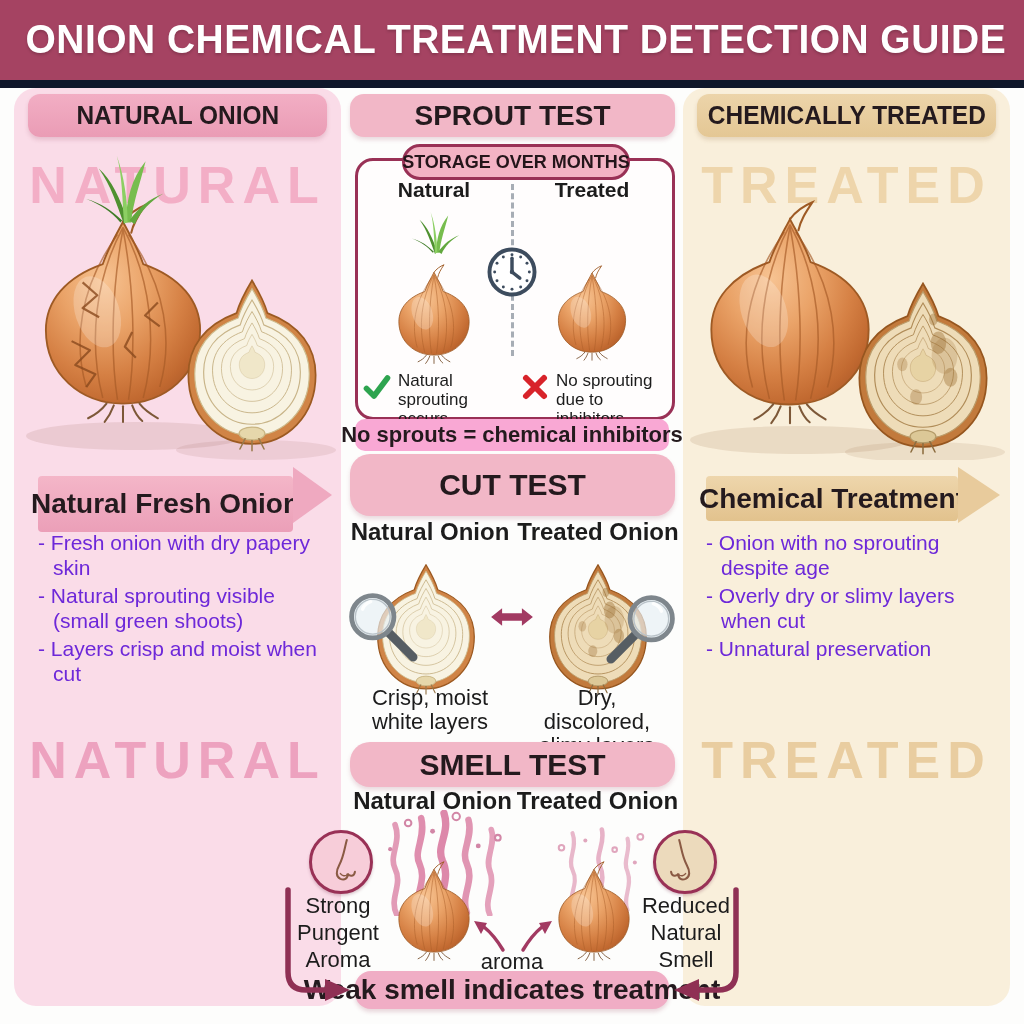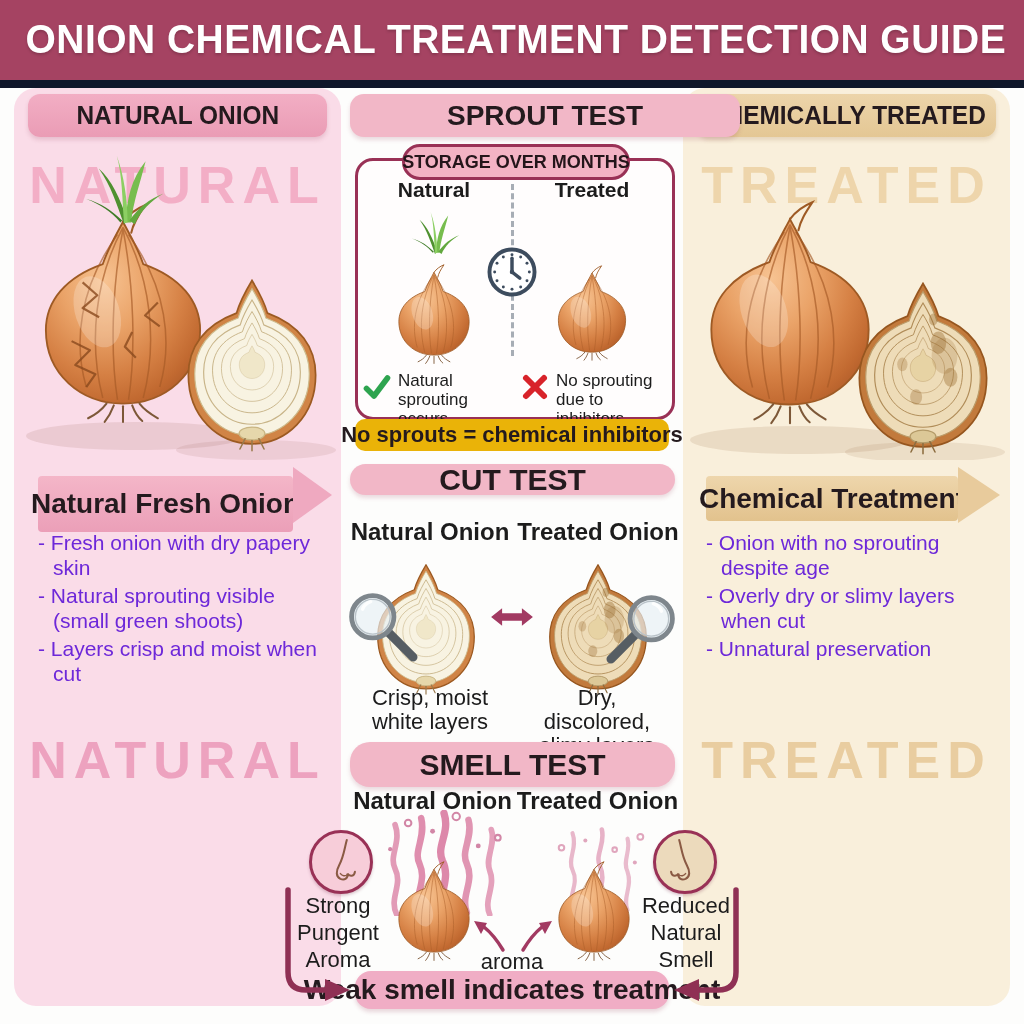--- a/index.html
+++ b/index.html
@@ -26,21 +26,21 @@
   .wm-tan2{color:#e9cda0;font-size:52px;}
   .midbanner{border-radius:14px;background:#f2b7c7;font-size:28px;font-weight:800;color:#241a1e;
              box-shadow:0 3px 4px rgba(150,60,90,.18);}
   .pill{border-radius:999px;background:#f3b3c4;border:3px solid #993156;font-size:18px;
         font-weight:800;color:#24151a;white-space:nowrap;}
   .testbox{background:#fffdfd;border:3px solid #993156;border-radius:18px;}
   .sublabel{font-size:21px;font-weight:700;}
   .biglabel{font-size:24px;font-weight:700;white-space:nowrap;}
   .note{font-size:17px;line-height:19px;text-align:left;}
   .caption{font-size:22px;line-height:24px;text-align:center;}
-  .conclusion{border-radius:10px;background:#eab308;font-size:22px;font-weight:800;color:#241a1e;white-space:nowrap;}
+  .conclusion{border-radius:10px;background:#f9a8d4;font-size:22px;font-weight:800;color:#241a1e;white-space:nowrap;}
   .weakbanner{border-radius:16px;background:#f0adc5;font-size:28px;font-weight:800;color:#241a1e;
               box-shadow:0 3px 4px rgba(150,60,90,.2);white-space:nowrap;}
   .dashline{border-left:3px dashed #a7adb5;width:0;}
   .arrowrect{font-size:28px;font-weight:800;color:#241a1e;white-space:nowrap;}
   .arrowrect-pink{background:linear-gradient(180deg,#f4b6c8,#eb9fb8);border-radius:4px;}
   .arrowrect-tan{background:linear-gradient(180deg,#eed6ac,#e2c28d);border-radius:4px;}
   .tri{width:0;height:0;}
   .bullets{margin:0;padding:0;list-style:none;font-size:21px;line-height:25px;color:#6d28d9;}
   .bullets li{padding-left:15px;text-indent:-15px;margin-bottom:3px;}
   .nosecircle{border-radius:50%;border:3px solid #993156;box-shadow:0 2px 3px rgba(120,40,70,.25);}
@@ -279,21 +279,21 @@
   <div class="abs tri" style="left:958px;top:467px;border-top:28px solid transparent;border-bottom:28px solid transparent;border-left:42px solid #e8cb9c;"></div>
 
   <ul class="abs bullets" style="left:706px;top:530px;width:296px;">
     <li>- Onion with no sprouting despite age</li>
     <li>- Overly dry or slimy layers when cut</li>
     <li>- Unnatural preservation</li>
   </ul>
 
   <div class="abs watermark wm-tan2" style="left:686px;top:730px;width:321px;">TREATED</div>
 
-  <div class="abs midbanner flex" style="left:350px;top:94px;width:390px;height:43px;">
+  <div class="abs midbanner flex" style="left:350px;top:94px;width:325px;height:43px;">
     <span>SPROUT TEST</span>
   </div>
 
   <div class="abs testbox" style="left:355px;top:158px;width:314px;height:256px;"></div>
   <div class="abs pill flex" style="left:402px;top:144px;width:222px;height:30px;">
     <span>STORAGE OVER MONTHS</span>
   </div>
 
   <div class="abs sublabel flex" style="left:384px;top:178px;width:100px;height:24px;">Natural</div>
   <div class="abs sublabel flex" style="left:542px;top:178px;width:100px;height:24px;">Treated</div>
@@ -317,21 +317,21 @@
   <div class="abs note" style="left:398px;top:371px;width:112px;">Natural sprouting occurs</div>
   <svg class="abs" style="left:520px;top:372px;" width="30" height="30" viewBox="0 0 40 40">
       <use href="#i-cross"></use>
     </svg>
   <div class="abs note" style="left:556px;top:371px;width:110px;">No sprouting due to inhibitors</div>
 
   <div class="abs conclusion flex" style="left:355px;top:419px;width:314px;height:32px;">
     <span>No sprouts = chemical inhibitors</span>
   </div>
 
-  <div class="abs midbanner flex" style="left:350px;top:464px;width:325px;height:31px;border-radius:20px;font-size:30px;">
+  <div class="abs midbanner flex" style="left:350px;top:454px;width:325px;height:62px;border-radius:20px;font-size:30px;">
     <span>CUT TEST</span>
   </div>
   <div class="abs biglabel flex" style="left:360px;top:518px;width:140px;height:28px;">Natural Onion</div>
   <div class="abs biglabel flex" style="left:528px;top:518px;width:140px;height:28px;">Treated Onion</div>
 
   <svg class="abs" style="left:358px;top:548px;" width="136" height="150" viewBox="0 0 200 230">
       <use href="#o-half-nat"></use>
     </svg>
   <svg class="abs" style="left:530px;top:548px;" width="136" height="150" viewBox="0 0 200 230">
       <use href="#o-half-trt"></use>

